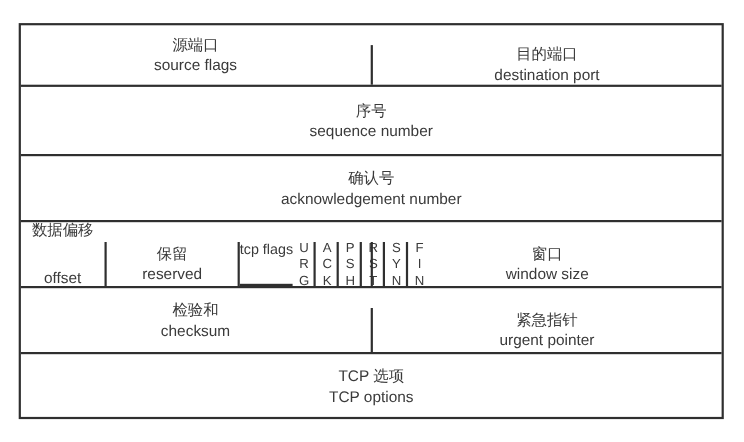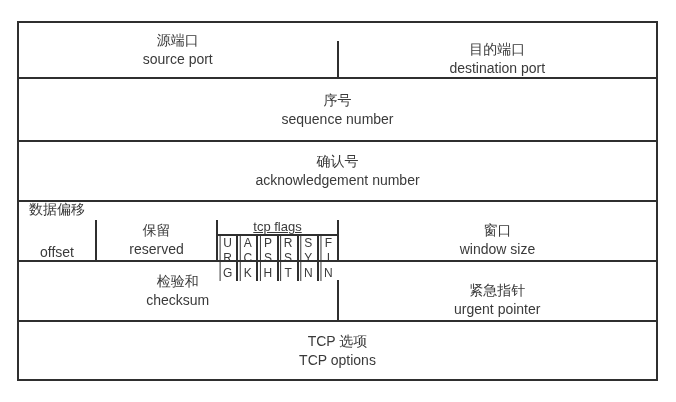--- a/index.html
+++ b/index.html
@@ -57,24 +57,23 @@
   .w-reserved { flex: 0 0 121px; }
   .label-line {
     font-size: 14px;
     line-height: 19px;
     white-space: nowrap;
   }
   
   .flags-block {
     flex: 0 0 121px;
     display: flex;
-    flex-direction: column;
+    flex-direction: row;
     box-sizing: border-box;
     min-width: 0;
-    text-decoration: underline;
   }
   .flags-header {
     flex: 0 0 16px;
     border-bottom: 2px solid #2f2f2f;
     box-sizing: border-box;
     text-align: center;
     font-size: 13px;
     line-height: 14px;
     white-space: nowrap;
   }
@@ -101,21 +100,21 @@
 </style>
 </head>
 <body>
 
 <div class="stage">
   <div class="tbl">
 
     <div class="row r1">
       <div class="cell half">
         <div class="label-line">源端口</div>
-        <div class="label-line">source port</div>
+        <div class="label-line">source flags</div>
       </div>
       <div class="cell half bl">
         <div class="label-line">目的端口</div>
         <div class="label-line">destination port</div>
       </div>
     </div>
 
     <div class="row r2 bt">
       <div class="cell full">
         <div class="label-line">序号</div>

